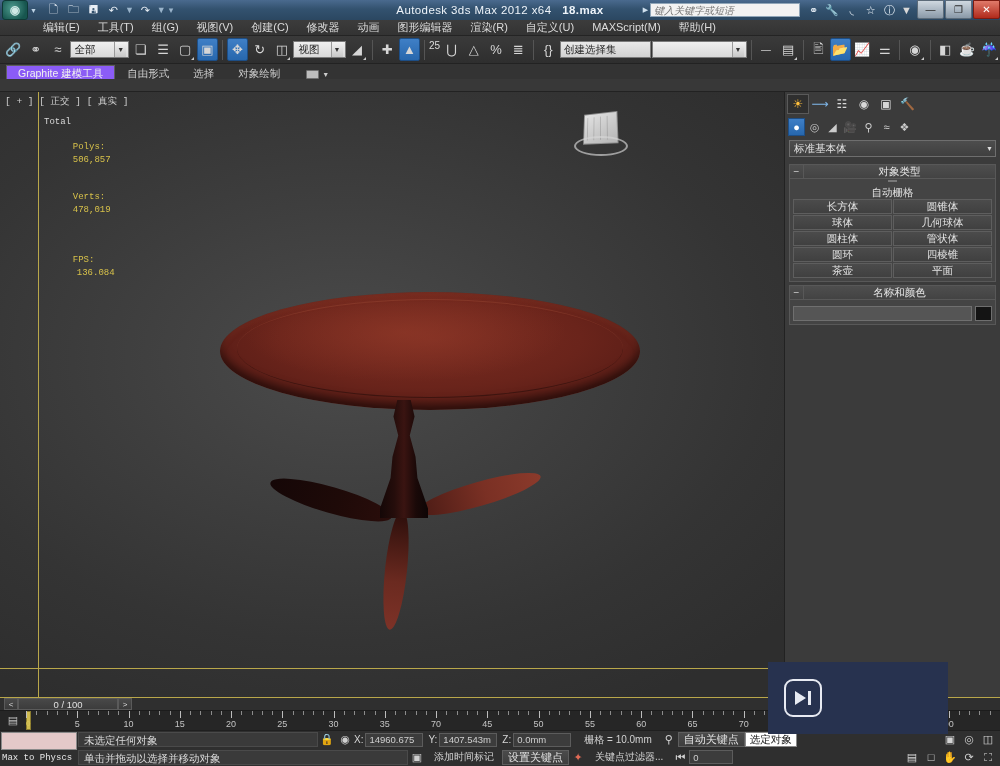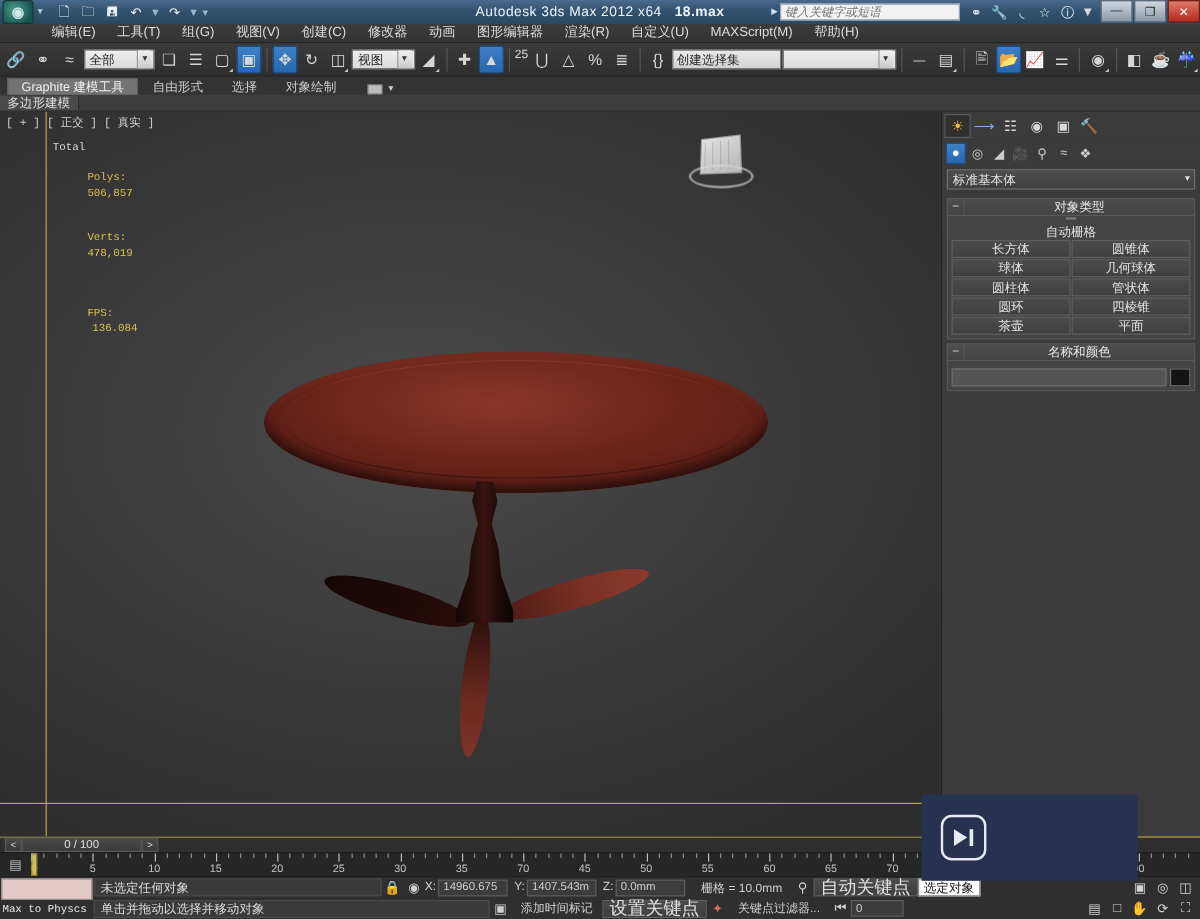--- a/index.html
+++ b/index.html
@@ -99,21 +99,21 @@
   }
   .snapnum{ font-size:10px; color:#dcdcdc; position:relative; top:-4px; }
 
   
   .ribbon{ flex:0 0 28px; background:#383838; border-bottom:1px solid #222; }
   .ribbon-tabs{ height:15px; display:flex; align-items:flex-end; padding-left:6px; background:#333333; }
   .rtab{
     height:14px; padding:0 11px; font-size:10.5px; color:#cfcfcf; line-height:14px;
     border:1px solid transparent; border-bottom:none;
   }
-  .rtab.active{ background:#737373; border-color:#5e5e5e; color:#f0f0f0; }
+  .rtab.active{ background:#8b5cf6; border-color:#5e5e5e; color:#f0f0f0; }
   .rtab-icon{ display:flex; align-items:center; gap:3px; padding-left:14px; }
   .mini-img{ width:13px; height:9px; background:#bdbdbd; border:1px solid #707070; border-radius:1px; display:inline-block; }
   .ribbon-sub{ height:13px; display:flex; align-items:center; background:#3d3d3d; }
   .rsub{ padding:0 6px; font-size:10.5px; color:#dedede; line-height:12px; background:#4a4a4a; border-right:1px solid #2c2c2c; }
 
   
   .middle{ flex:1 1 auto; display:flex; min-height:0; background:#2d2d2d; }
 
   
   .viewport-wrap{ flex:1 1 auto; position:relative; min-width:0; background:#3a3a3a; }
@@ -246,21 +246,21 @@
   .st-prompt{ background:#3a3a3a; border:1px solid #4a4a4a; color:#dcdcdc; font-size:10.5px;
      padding:0 5px; height:15px; line-height:14px; flex:0 0 auto; width:240px; }
   .st-prompt2{ width:330px; }
   .lock-ico{ width:18px; text-align:center; color:#d0d0d0; font-size:11px; }
   .coord{ display:flex; align-items:center; gap:2px; margin-right:5px; }
   .coord .cl{ font-size:10px; color:#d6d6d6; }
   .coord .cv{ width:58px; height:14px; background:#3c3c3c; border:1px solid #5c5c5c; color:#cfcfcf;
      font-size:9.5px; display:flex; align-items:center; padding:0 3px; }
   .grid-lbl{ font-size:10px; color:#d2d2d2; margin:0 8px; white-space:nowrap; }
   .akey{ height:15px; padding:0 5px; background:linear-gradient(180deg,#4b4b4b,#3e3e3e);
-     border:1px solid #5e5e5e; font-size:15px; color:#e2e2e2; display:flex; align-items:center; }
+     border:1px solid #5e5e5e; font-size:11px; color:#e2e2e2; display:flex; align-items:center; }
   .sel-obj{ height:15px; padding:0 4px; background:#ffffff; color:#111; font-size:10.5px;
      display:flex; align-items:center; border:1px solid #888; }
   .spin{ width:44px; height:14px; background:#3c3c3c; border:1px solid #5c5c5c; color:#ccc; font-size:9.5px;
      display:flex; align-items:center; padding:0 3px; }
   .navgrid{ display:flex; align-items:center; gap:3px; margin-left:auto; padding-right:4px; }
   .nav-i{ width:16px; height:15px; display:flex; align-items:center; justify-content:center;
      color:#d4d4d4; font-size:11px; }
 
   
   .watermark{
@@ -388,23 +388,20 @@
   <div class="ribbon">
     <div class="ribbon-tabs">
       <div class="rtab active">Graphite 建模工具</div>
       <div class="rtab">自由形式</div>
       <div class="rtab">选择</div>
       <div class="rtab">对象绘制</div>
       <div class="rtab-icon">
         <span class="mini-img"></span>
         <span style="font-size:7px;color:#ccc;">▼</span>
       </div>
-    </div>
-    <div class="ribbon-sub">
-      <div class="rsub">多边形建模</div>
     </div>
   </div>
 
   <div class="middle">
 
     <div class="viewport-wrap">
       <div class="viewport">
 
         <div class="vp-yellow-v" style="left:38px;"></div>
 

